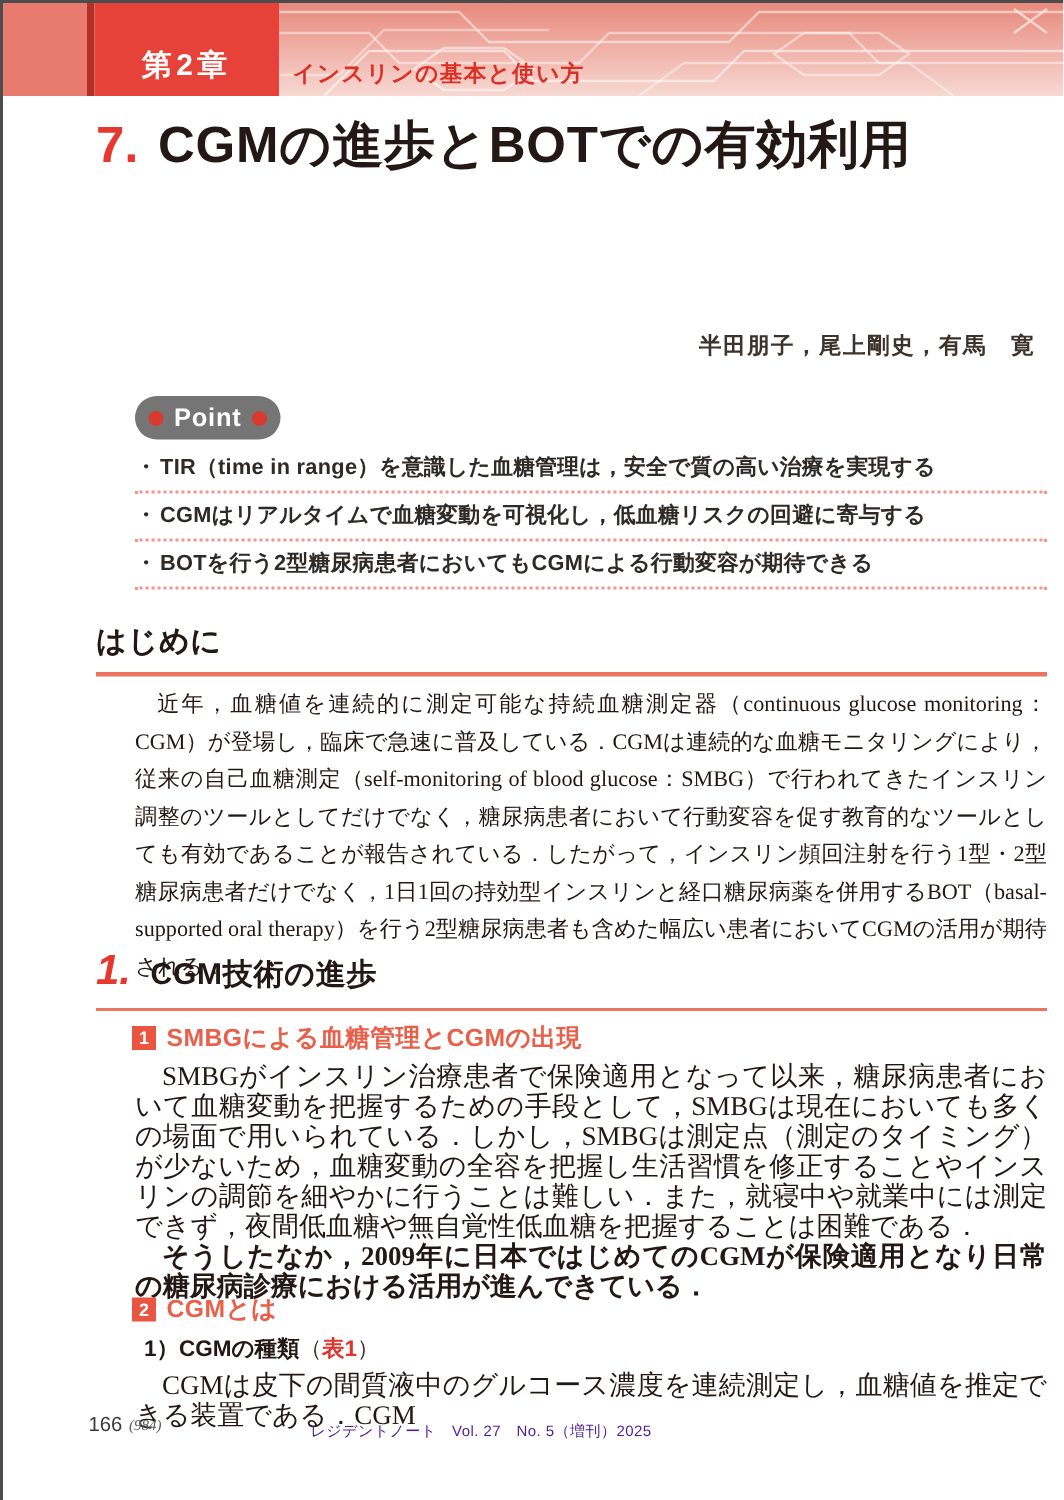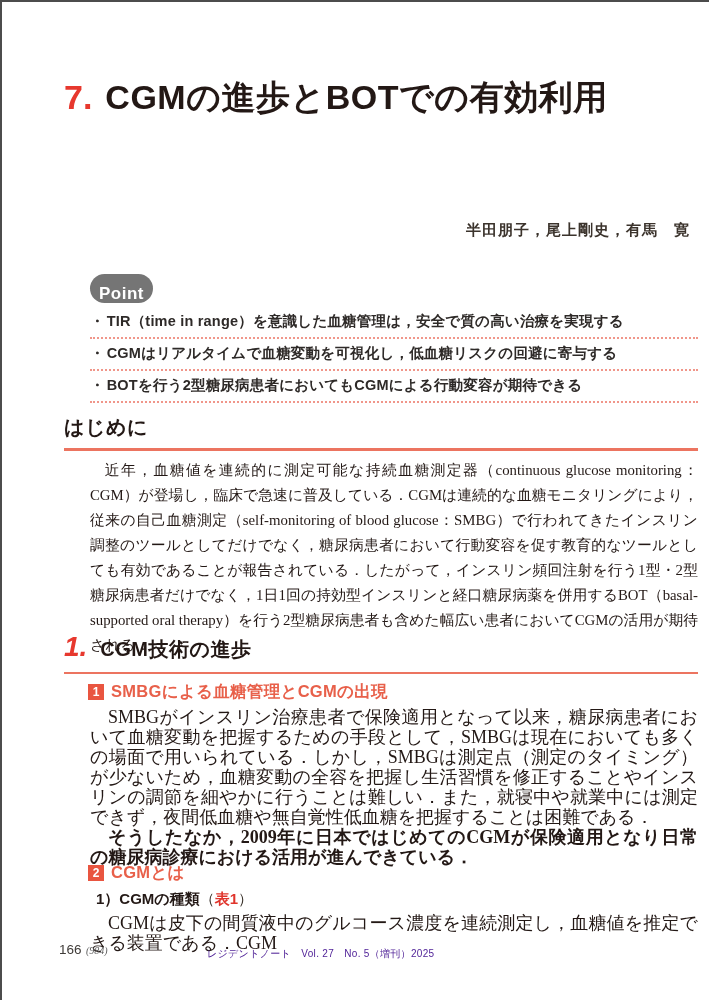--- a/index.html
+++ b/index.html
@@ -29,21 +29,21 @@
   .title-number{color:#e7382e;font-size:34px;font-weight:bold;margin-right:13px;}
   .title-text{color:#231815;font-size:34px;font-weight:bold;letter-spacing:0.5px;}
 
   
   .authors{position:absolute;top:219px;right:19px;font-size:15px;font-weight:bold;
     color:#3b332c;letter-spacing:1px;}
 
   
   .point{position:absolute;left:88px;top:262px;width:608px;}
   .point-badge{display:inline-flex;align-items:center;gap:7px;background:#757575;
-    border-radius:15px;padding:4px 9px;height:21px;flex-direction:column;}
+    border-radius:15px;padding:4px 9px;height:21px;}
   .point-dot{width:10px;height:10px;border-radius:50%;background:#d93a2e;}
   .point-label{color:#ffffff;font-weight:bold;font-size:17px;letter-spacing:0.5px;line-height:1;}
   .point-items{margin-top:4px;}
   .point-item{font-size:14.5px;font-weight:bold;color:#2e2a28;
     padding:5px 0 6px 0;border-bottom:2px dotted #f0968a;letter-spacing:0.2px;}
   .pm{margin-right:2px;}
 
   
   .intro{position:absolute;left:62px;top:412px;width:634px;}
   .h-rule{font-size:20px;font-weight:bold;color:#231815;margin:0;
@@ -75,20 +75,40 @@
   .pn{position:absolute;left:57px;top:0;font-size:13.5px;color:#3f3b38;}
   .pn-alt{position:absolute;left:84px;top:3px;font-size:10px;font-style:italic;color:#5a5a5a;
     font-family:"Liberation Serif","DejaVu Serif",serif;}
   .journal{position:absolute;left:205px;top:5px;font-size:10px;color:#4c1d95;letter-spacing:0.3px;}
 </style>
 </head>
 <body>
 
 <div class="page">
 
+  <header class="band">
+    <div class="band-salmon"></div>
+    <div class="band-strip"></div>
+    <div class="band-chapter">
+      <span class="chapter-label">第2章</span>
+    </div>
+    <div class="band-pink">
+      <svg width="525" height="62" viewBox="0 0 525 62" fill="none" stroke="#ffffff" stroke-width="1.6">
+        <path d="M0,6 L120,6 L140,26 L300,26 L320,6 L525,6" opacity="0.5"></path>
+        <path d="M0,20 L60,20 L80,40 L200,40 L220,20 L380,20 L400,40 L525,40" opacity="0.45"></path>
+        <path d="M30,62 L60,32 L150,32 L170,52 L290,52 L310,32 L525,32" opacity="0.55"></path>
+        <path d="M0,48 L40,48 L70,18 L180,18" opacity="0.4"></path>
+        <path d="M90,44 L110,30 L150,30 L170,44 L150,58 L110,58 Z" opacity="0.5"></path>
+        <path d="M330,34 L350,20 L400,20 L420,34 L400,48 L350,48 Z" opacity="0.45"></path>
+        <path d="M240,62 L270,40 L420,40 L450,62" opacity="0.4"></path>
+        <path d="M490,4 L512,20 M512,4 L490,20" opacity="0.6"></path>
+      </svg>
+      <span class="band-subtitle">インスリンの基本と使い方</span>
+    </div>
+  </header>
 
   <div class="title-row">
     <span class="title-number">7.</span><span class="title-text">CGMの進歩とBOTでの有効利用</span>
   </div>
 
   <div class="authors">半田朋子，尾上剛史，有馬　寛</div>
 
   <section class="point">
     <div class="point-badge">
       <span class="point-dot"></span>

